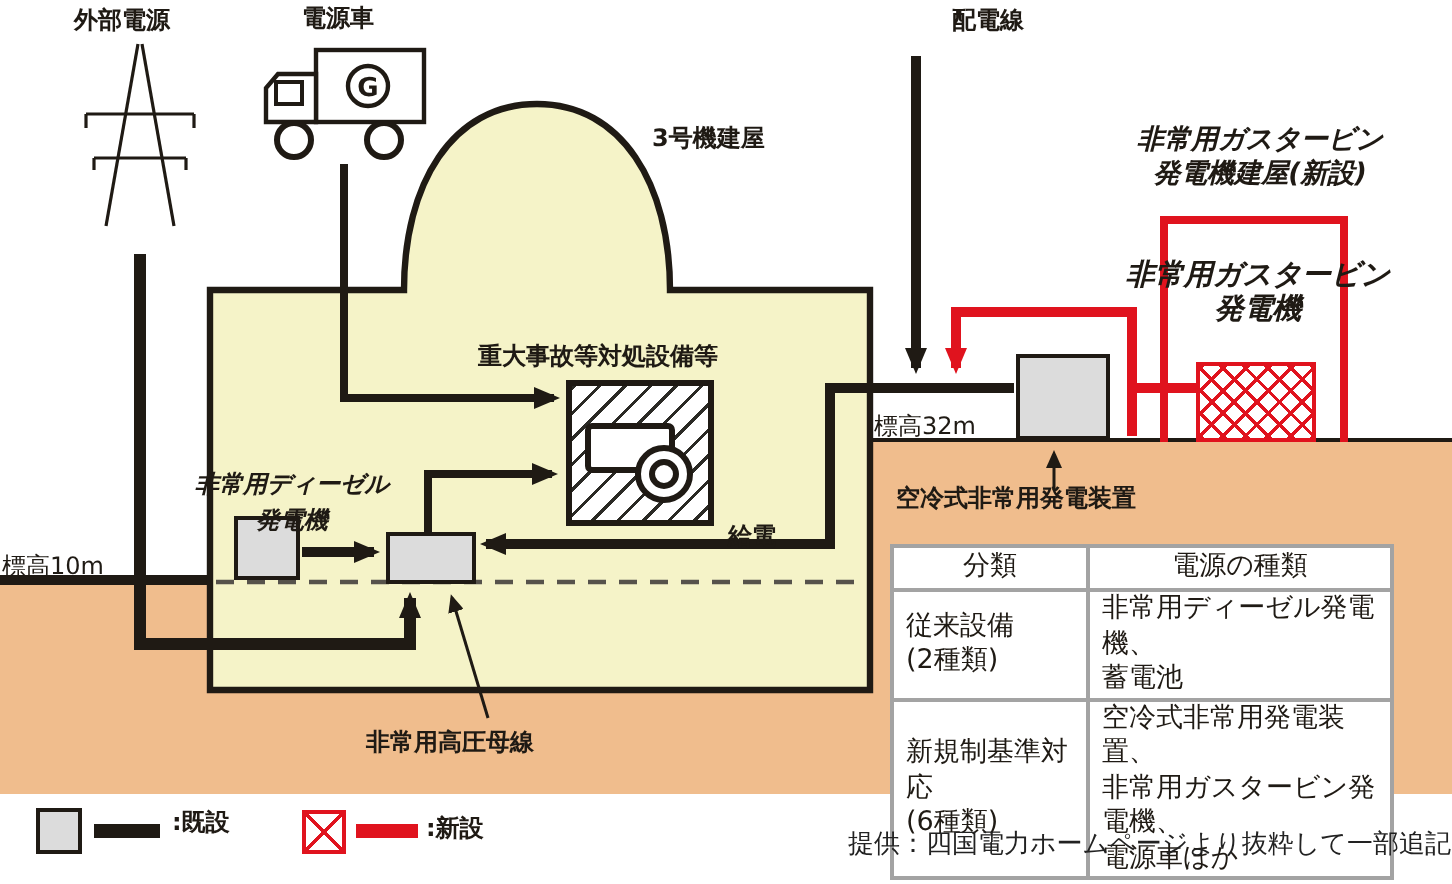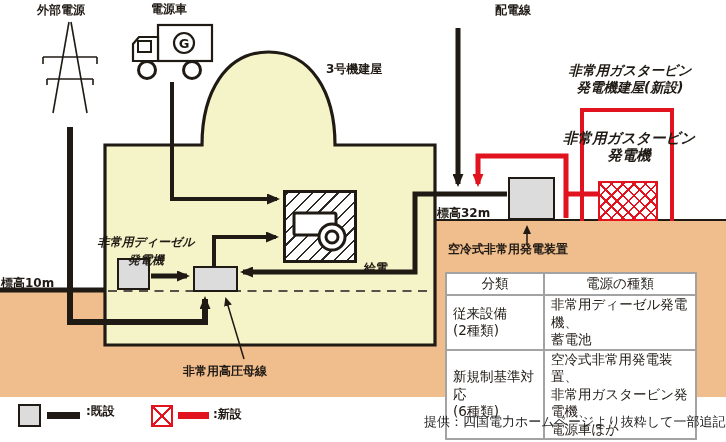--- a/index.html
+++ b/index.html
@@ -1,20 +1,20 @@
 <!DOCTYPE html>
 <html><head>
 <meta charset="utf-8">
 <style>
   html,body{margin:0;padding:0;background:#ffffff;}
   #stage{position:relative;width:726px;height:442px;background:#ffffff;overflow:hidden;
          font-family:"DejaVu Sans","Liberation Sans",sans-serif;color:#1f1a14;}
   #diagram-svg{position:absolute;left:0;top:0;}
   .lbl{position:absolute;font-weight:bold;font-size:12px;line-height:18px;white-space:pre-line;}
-  .lbl.normal{font-weight:bold;}
+  .lbl.normal{font-weight:normal;}
   .lbl.center{text-align:center;font-style:italic;}
   .box{position:absolute;box-sizing:border-box;background:#dcdcdc;border:2px solid #1f1a14;}
   .hatchbox{position:absolute;box-sizing:border-box;border:3px solid #1f1a14;background:
     repeating-linear-gradient(135deg,#2b2a25 0 1.6px,rgba(0,0,0,0) 1.6px 9px),#ffffff;}
   .redhatch{position:absolute;box-sizing:border-box;border:2px solid #e0131e;background:
     repeating-linear-gradient(45deg,#e0131e 0 1.7px,rgba(0,0,0,0) 1.7px 8px),
     repeating-linear-gradient(135deg,#e0131e 0 1.7px,rgba(0,0,0,0) 1.7px 8px),#ffffff;}
   
   #spec-table{position:absolute;left:445px;top:272px;border-collapse:collapse;background:#ffffff;
               font-size:13.5px;table-layout:fixed;}
@@ -105,22 +105,23 @@
       <rect x="8" y="20" width="42" height="22" rx="2" fill="#ffffff" stroke="#1f1a14" stroke-width="3"></rect>
       <circle cx="46" cy="44" r="13" fill="#ffffff" stroke="#1f1a14" stroke-width="3"></circle>
       <circle cx="46" cy="44" r="6" fill="#ffffff" stroke="#1f1a14" stroke-width="3"></circle>
     </svg>
   </div>
 
   <div class="redhatch" style="left:598px;top:181px;width:60px;height:40px;"></div>
 
   <div class="lbl" style="left:37px;top:1px;">外部電源</div>
   <div class="lbl" style="left:151px;top:0px;">電源車</div>
-  <div class="lbl" style="left:450px;top:1px;padding-left:45px;">配電線</div>
+  <div class="lbl" style="left:431px;top:1px;padding-left:45px;">配電線</div>
   <div class="lbl" style="left:326px;top:60px;">3号機建屋</div>
+  <div class="lbl" style="left:239px;top:169px;">重大事故等対処設備等</div>
   <div class="lbl center" style="left:76px;top:211px;width:140px;margin-top:22px;">非常用ディーゼル
 発電機</div>
   <div class="lbl" style="left:364px;top:259px;">給電</div>
   <div class="lbl normal" style="left:437px;top:204px;">標高32m</div>
   <div class="lbl normal" style="left:1px;top:274px;">標高10m</div>
   <div class="lbl" style="left:448px;top:240px;font-size:12px;">空冷式非常用発電装置</div>
   <div class="lbl center" style="left:557px;top:62px;width:146px;font-size:13.5px;line-height:17px;">非常用ガスタービン
 発電機建屋(新設)</div>
   <div class="lbl center" style="left:556px;top:130px;width:146px;font-size:14.5px;line-height:17px;">非常用ガスタービン
 発電機</div>

